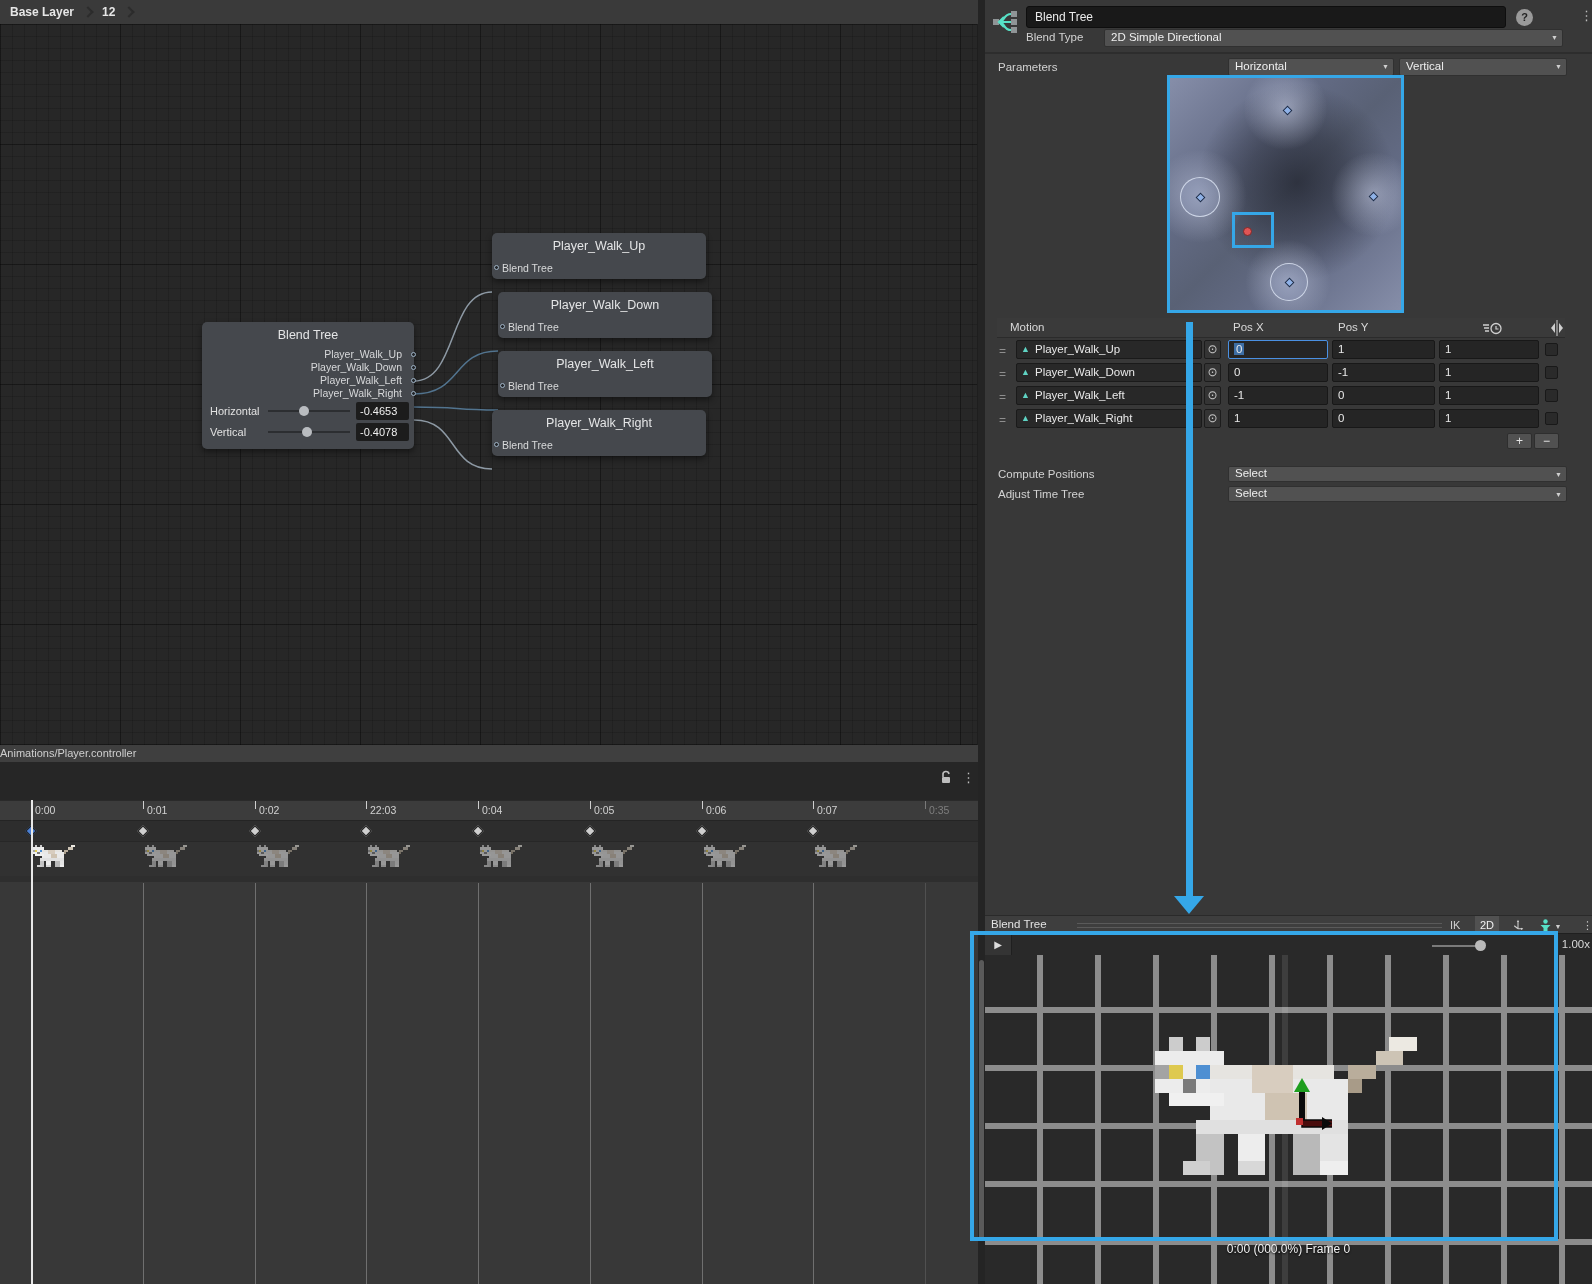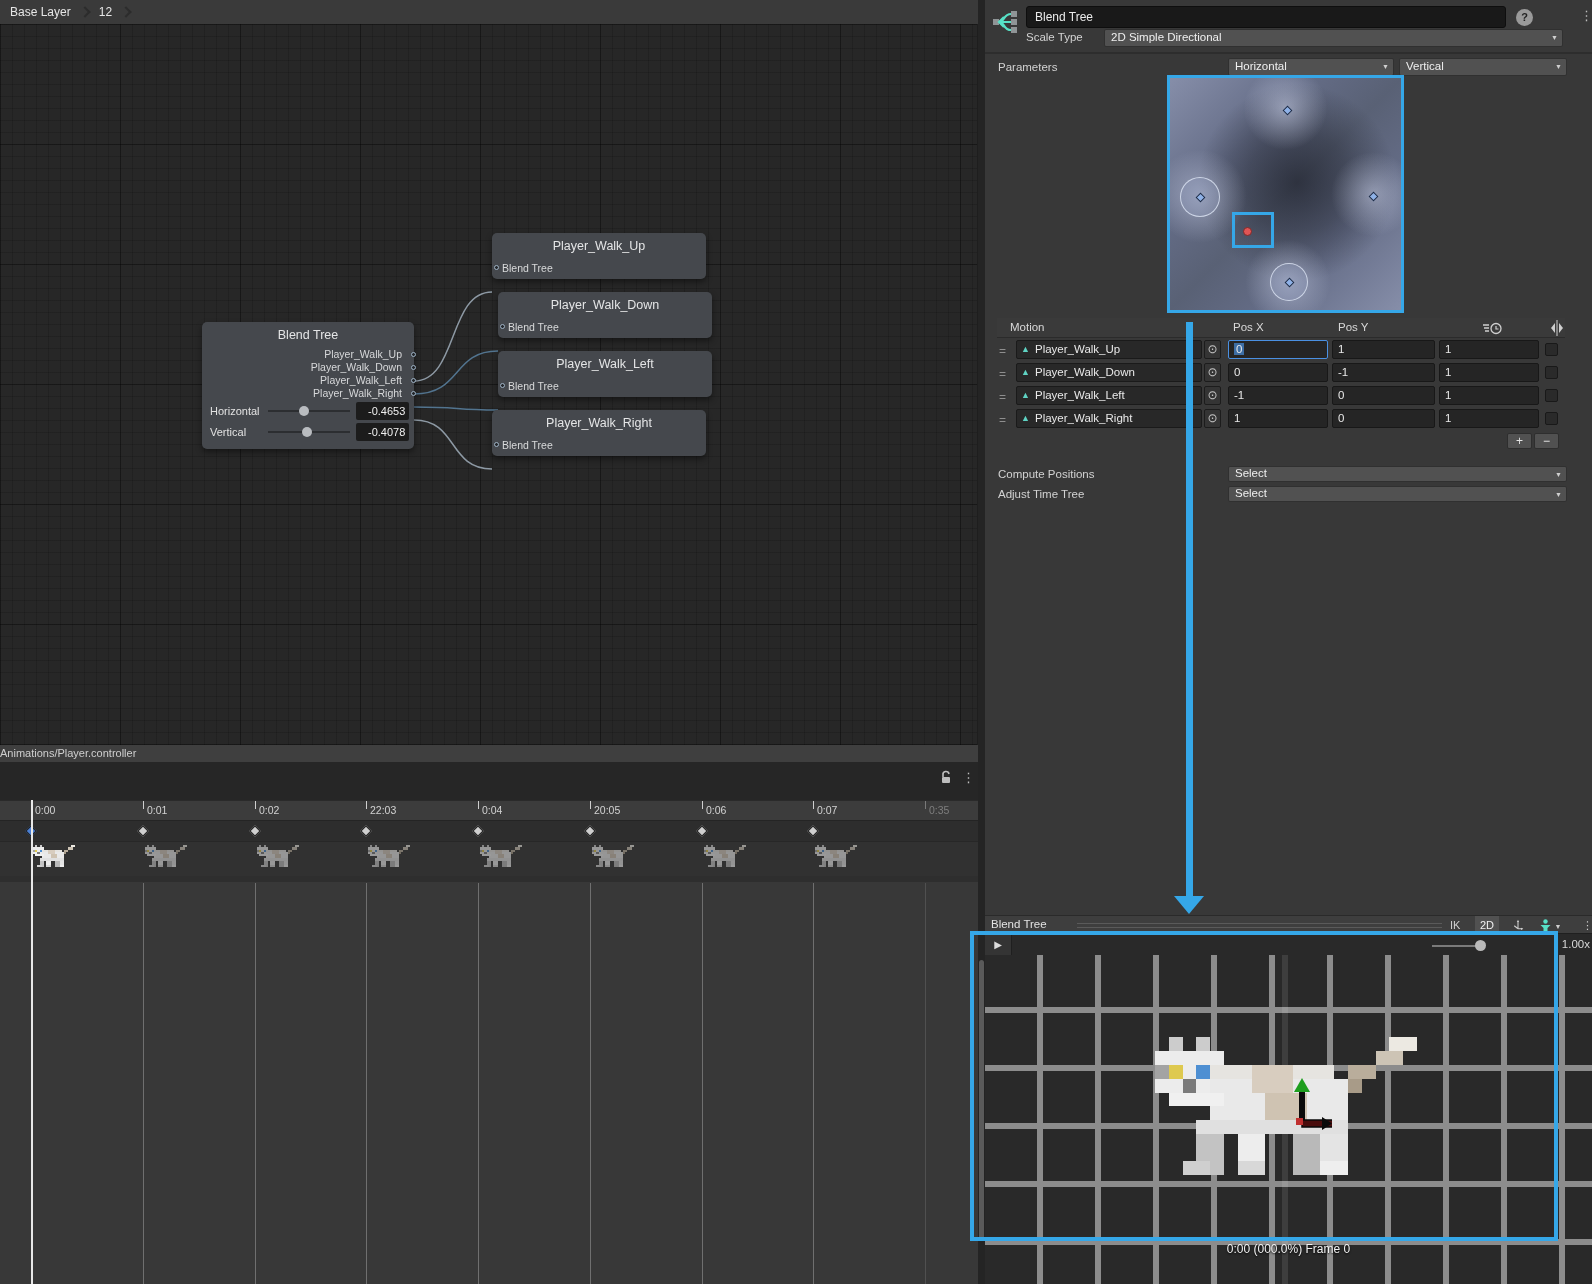--- a/index.html
+++ b/index.html
@@ -3,41 +3,41 @@
 <meta charset="utf-8">
 <style>
   * { box-sizing: border-box; margin: 0; padding: 0; }
   html,body { background:#1b1b1b; }
   #app { position:relative; width:1592px; height:1284px; overflow:hidden;
          font-family:"Liberation Sans", sans-serif; color:#d8d8d8; font-size:11.5px; }
   .abs { position:absolute; }
 
   
   #breadcrumb { left:0; top:0; width:978px; height:24px; background:#3a3a3a; display:flex; align-items:center; gap:6px; padding-left:10px; }
-  .crumb { color:#e6e6e6; font-size:12px; }
+  .crumb { color:#e6e6e6; font-size:12px;font-weight:bold; }
   .crumb-sep { width:8px; height:8px; border-top:2px solid #2c2c2c; border-right:2px solid #2c2c2c; transform:rotate(45deg); margin:0 4px; }
   #canvas { left:0; top:24px; width:978px; height:721px; background-color:#272727;
     background-image:
       repeating-linear-gradient(to right, rgba(0,0,0,.30) 0 1px, transparent 1px 120px),
       repeating-linear-gradient(to bottom, rgba(0,0,0,.30) 0 1px, transparent 1px 120px),
       repeating-linear-gradient(to right, rgba(0,0,0,.14) 0 1px, transparent 1px 12px),
       repeating-linear-gradient(to bottom, rgba(0,0,0,.14) 0 1px, transparent 1px 12px);
     border-right:1px solid #1e1e1e; }
   #wires { left:0; top:24px; width:978px; height:721px; pointer-events:none; }
 
   .node { position:absolute; background:#45484d; border-radius:5px; box-shadow:0 3px 6px rgba(0,0,0,.45); }
   .node-title { text-align:center; color:#e4e5e6; font-size:12.5px; padding-top:6px; }
   #blend-node { left:202px; top:322px; width:212px; height:127px; }
   .out-row { position:relative; height:13px; line-height:13px; text-align:right; padding-right:12px; color:#d7d8da; font-size:10.5px; }
   .port-dot { position:absolute; right:-2px; top:4px; width:5px; height:5px; border-radius:50%; background:#23262a; border:1px solid #9fb3c6; }
   .slider-row { position:relative; height:21px; display:flex; align-items:center; padding:0 5px 0 8px; }
   .slider-label { width:58px; overflow:hidden; white-space:nowrap; color:#e2e2e2; font-size:11px; }
   .slider-track { flex:1; height:2px; background:#2c2e31; position:relative; margin-right:6px; }
   .slider-handle { position:absolute; top:-4px; width:10px; height:10px; border-radius:50%; background:#b9bcc0; }
-  .slider-value { width:53px; height:18px; background:#1c1c1c; border-radius:2px; color:#efefef; font-size:11px; line-height:18px; padding-left:12px; overflow:hidden; white-space:nowrap; }
+  .slider-value { width:53px; height:18px; background:#1c1c1c; border-radius:2px; color:#efefef; font-size:11px; line-height:18px; padding-left:4px; overflow:hidden; white-space:nowrap; }
   .child-node { width:214px; height:46px; }
   .child-port { position:absolute; left:10px; bottom:5px; color:#d8d9da; font-size:10.5px; }
   .in-dot { position:absolute; left:2px; bottom:9px; width:5px; height:5px; border-radius:50%; background:#23262a; border:1px solid #9fb3c6; }
 
   #controller-path { left:0; top:745px; width:978px; height:17px; background:#3f3f3f; color:#cfcfcf; font-size:11px; text-align:left; padding:2px 6px 0 0; }
 
   
   #anim-toolbar { left:0; top:762px; width:978px; height:38px; background:#262626; }
   #lock-icon { left:938px; top:770px; width:16px; height:16px; }
   .kebab { color:#bdbdbd; font-size:13px; line-height:14px; }
@@ -245,21 +245,21 @@
       <span class="tick" style="left:35px">0:00</span>
     <span class="tickmark" style="left:143px"></span>
       <span class="tick" style="left:147px">0:01</span>
     <span class="tickmark" style="left:255px"></span>
       <span class="tick" style="left:259px">0:02</span>
     <span class="tickmark" style="left:366px"></span>
       <span class="tick" style="left:370px">22:03</span>
     <span class="tickmark" style="left:478px"></span>
       <span class="tick" style="left:482px">0:04</span>
     <span class="tickmark" style="left:590px"></span>
-      <span class="tick" style="left:594px">20:05</span>
+      <span class="tick" style="left:594px">0:05</span>
     <span class="tickmark" style="left:702px"></span>
       <span class="tick" style="left:706px">0:06</span>
     <span class="tickmark" style="left:813px"></span>
       <span class="tick" style="left:817px">0:07</span>
     <span class="tickmark" style="left:925px;background:#7a7a7a"></span>
       <span class="tick" style="left:929px;color:#7e7e7e">0:35</span>
 
   </div>
 
   <div class="abs" id="kf-track">
@@ -319,21 +319,21 @@
     <rect x="1" y="10" width="6" height="6" fill="#8f9496"></rect>
     <rect x="19" y="2" width="6" height="6" fill="#8f9496"></rect>
     <rect x="19" y="10" width="6" height="6" fill="#8f9496"></rect>
     <rect x="19" y="18" width="6" height="6" fill="#8f9496"></rect>
     <path d="M19,5 C11,5 13,13 7,13 M19,13 H7 M19,21 C11,21 13,13 7,13" stroke="#57e0c6" stroke-width="2.2" fill="none"></path>
     <path d="M12,8 L7,13 L12,18" stroke="#57e0c6" stroke-width="2.2" fill="none"></path>
   </svg>
   <input class="abs" id="name-field" value="Blend Tree" style="">
   <div class="abs circle-q">?</div>
   <div class="abs kebab" id="insp-kebab">⋮</div>
-  <div class="abs lbl" id="blend-type-label">Scale Type</div>
+  <div class="abs lbl" id="blend-type-label">Blend Type</div>
   <div class="dd" id="blend-type-dd"><span>2D Simple Directional</span></div>
   <div class="abs" id="insp-sep"></div>
   <div class="abs lbl" id="params-label">Parameters</div>
   <div class="dd" id="param-x-dd"><span>Horizontal</span></div>
   <div class="dd" id="param-y-dd"><span>Vertical</span></div>
 
   <div class="abs" id="blend-graph">
     <span class="gdiamond" style="left:114px;top:29px"></span>
     <span class="gcircle" style="left:10px;top:99px;width:40px;height:40px"></span>
     <span class="gdiamond" style="left:27px;top:116px"></span>

